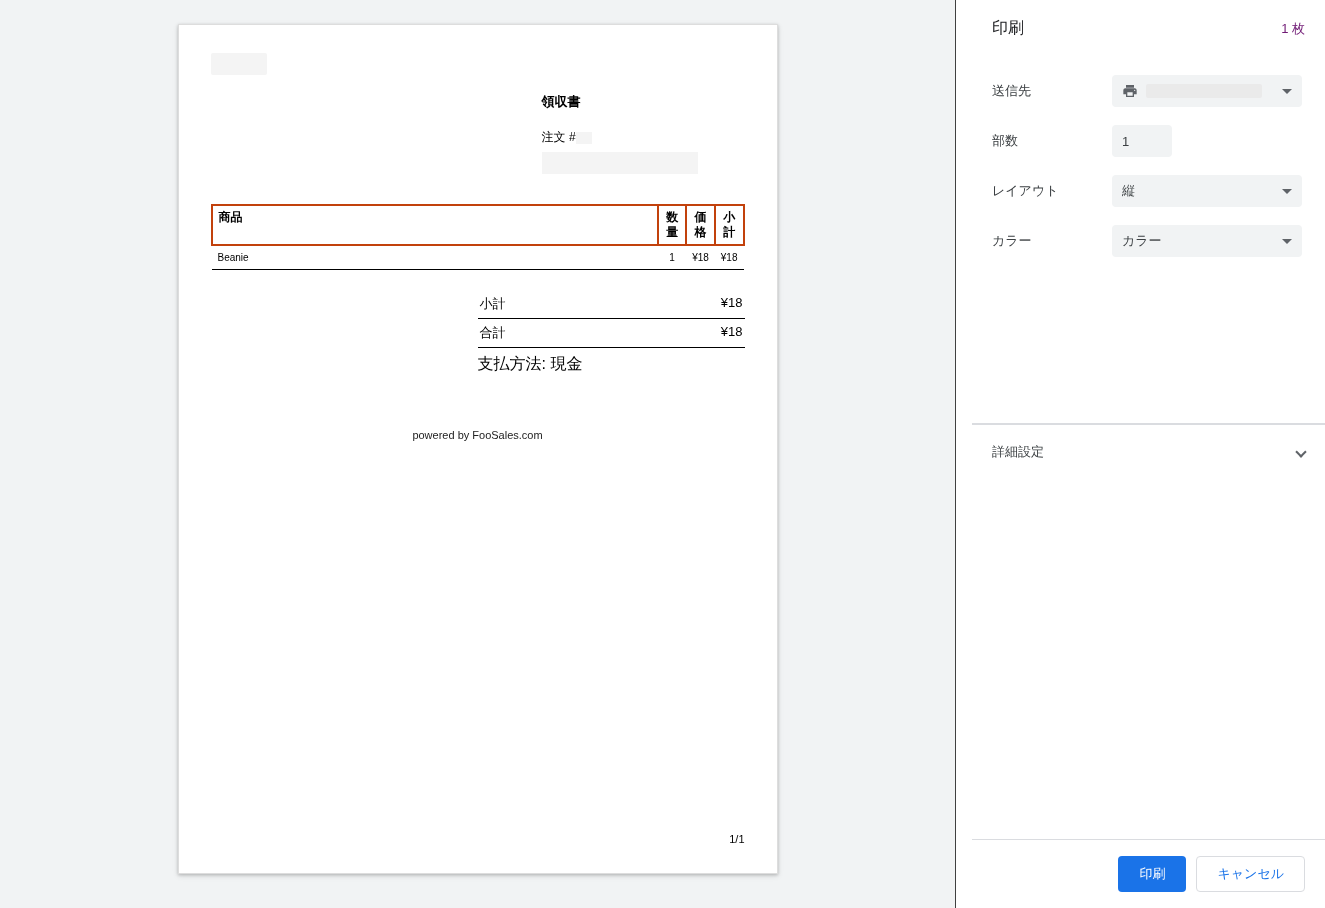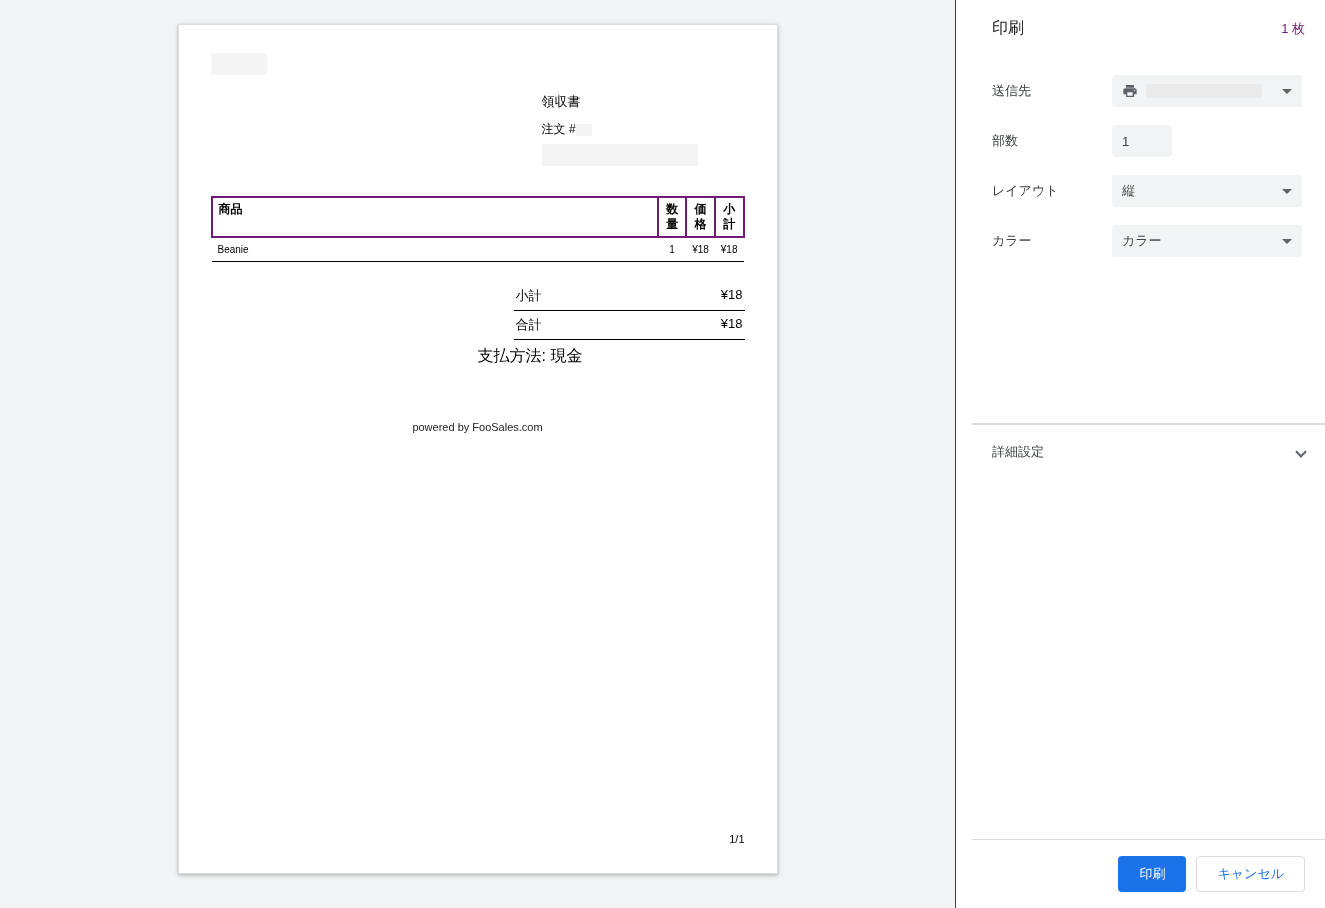--- a/index.html
+++ b/index.html
@@ -35,43 +35,43 @@
       height: 22px;
       background: #f4f4f4;
       border-radius: 2px;
       margin-bottom: 18px;
     }
     .header-right {
       margin-left: 62%;
       margin-bottom: 30px;
     }
     .receipt-title {
-      font-weight: 400;
-      font-size: 13px;
-      margin-bottom: 10px;
+      font-weight: 700;
+      font-size: 13px;
+      margin-bottom: 18px;
     }
     .order-line { font-size: 12px; margin-bottom: 2px; }
     .order-num-mask {
       display: inline-block;
       width: 16px; height: 12px;
       background: #f4f4f4;
       vertical-align: middle;
     }
     .addr-mask {
       width: 156px; height: 22px;
       background: #f4f4f4;
       margin-top: 6px;
     }
     .items-table {
       width: 100%;
       border-collapse: collapse;
       margin-top: 6px;
     }
     .items-table thead th {
-      border: 2px solid #701a75;
+      border: 2px solid #c2410c;
       font-weight: 700;
       font-size: 12px;
       padding: 4px 6px;
       text-align: center;
       vertical-align: top;
       line-height: 1.25;
     }
     .items-table thead th.col-product { text-align: left; }
     .items-table .col-qty, .items-table .col-price, .items-table .col-sub { width: 28px; }
     .items-table tbody td {
@@ -85,21 +85,20 @@
       margin-top: 20px;
       margin-left: 50%;
       width: 50%;
     }
     .total-row {
       display: flex;
       justify-content: space-between;
       padding: 5px 2px;
       border-bottom: 1px solid #000;
       font-size: 13px;
-      margin-left: 36px;
     }
     .total-row.grand .lbl,
     .total-row.grand .val { font-weight: 400; }
     .pay-method {
       font-size: 16px;
       margin-top: 6px;
       padding-right: 2px;
     }
     .powered {
       text-align: center;

